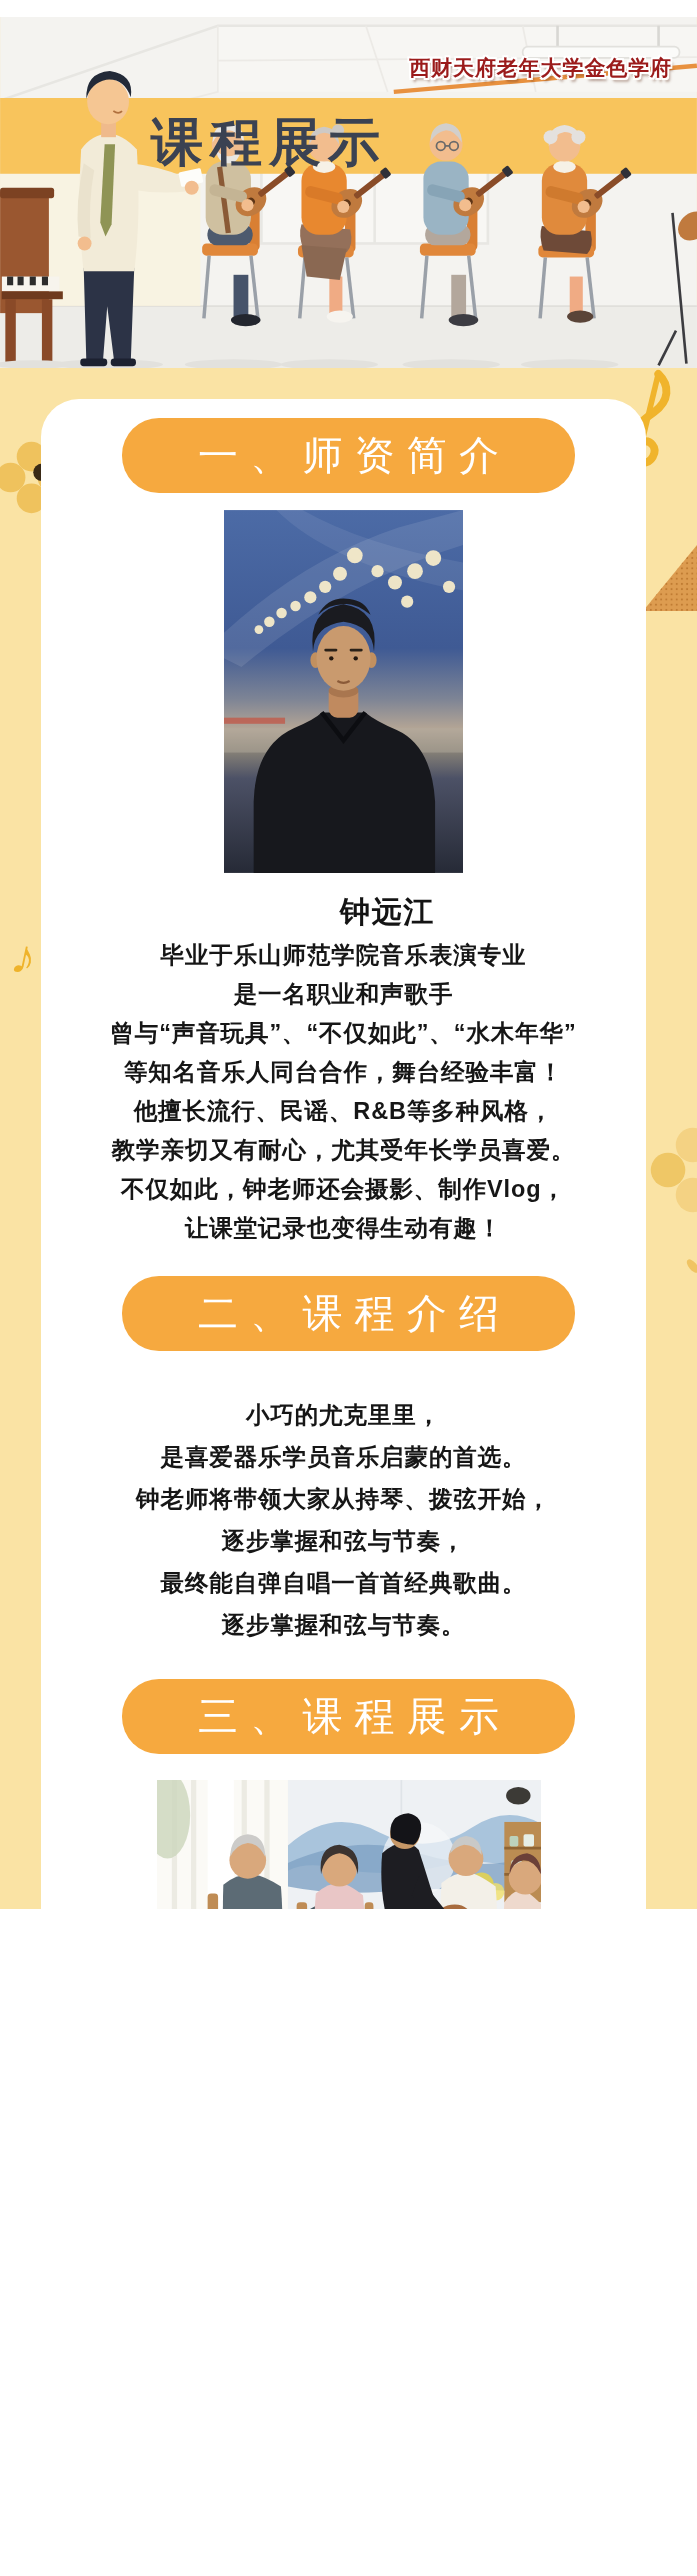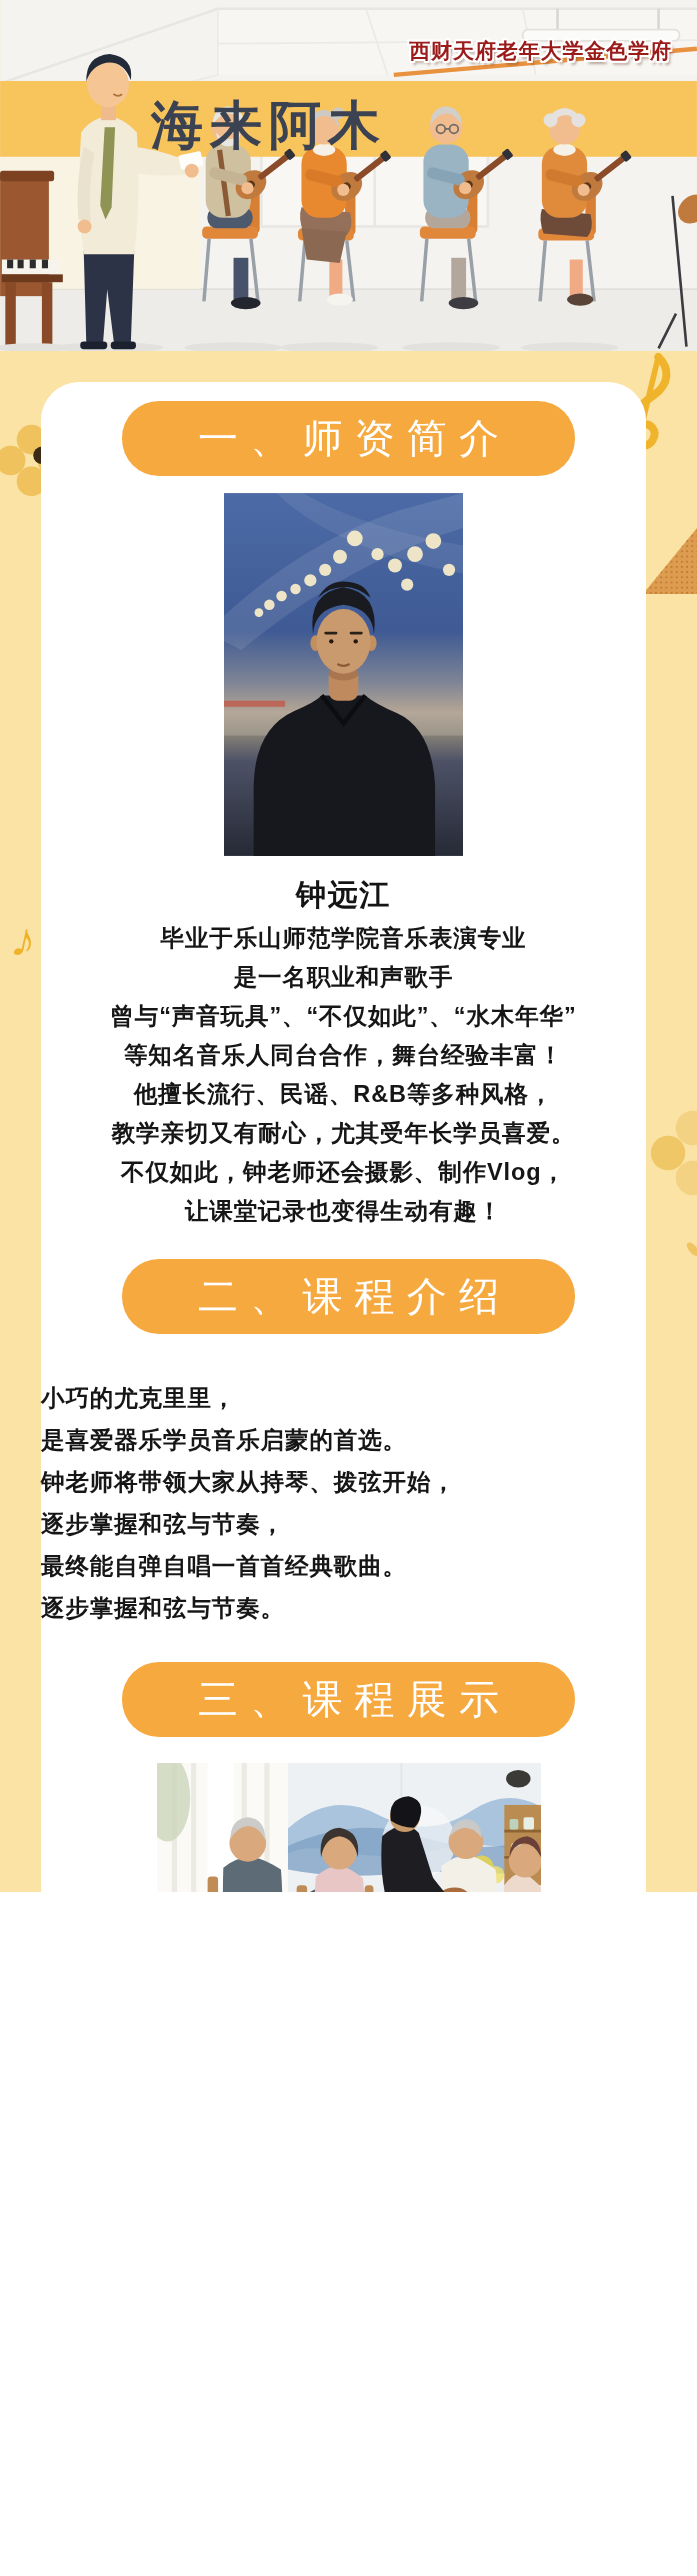--- a/index.html
+++ b/index.html
@@ -1,35 +1,35 @@
 <!DOCTYPE html>
 <html style="font-size:14px"><head>
 <meta charset="utf-8">
 <style>
   html,body{margin:0;padding:0;}
   body{font-family:"Liberation Sans","DejaVu Sans",sans-serif;}
-  .poster{position:relative;width:697px;height:1892px;background:#FAE3A4;overflow:hidden;}
+  .poster{position:relative;width:697px;height:1892px;background:#FAE3A4;overflow:hidden;margin-top:17px;}
   .header{position:absolute;left:0;top:0;width:697px;height:351px;z-index:2;}
   .header svg{display:block;}
   .badge{position:absolute;top:37px;left:384px;width:288px;text-align:right;font-size:21px;font-weight:800;color:#9B1B1B;letter-spacing:0.9px;z-index:3;
     text-shadow:1.7px 1.7px 0 #fff,-1.7px -1.7px 0 #fff,1.7px -1.7px 0 #fff,-1.7px 1.7px 0 #fff,0 1.7px 0 #fff,1.7px 0 0 #fff,0 -1.7px 0 #fff,-1.7px 0 0 #fff,2.6px 3.5px 2.6px rgba(100,50,30,.45);}
   .main-title{position:absolute;top:91px;left:131px;width:262px;text-align:center;font-size:52px;font-weight:800;color:#3B4252;letter-spacing:7px;padding-left:7px;z-index:3;}
   .card{position:absolute;left:41px;top:382px;width:605px;height:2078px;background:#fff;border-radius:38px;z-index:2;}
   .pill{position:absolute;left:122px;width:453px;height:75px;border-radius:37px;background:#F6A93F;color:#fff;display:flex;align-items:center;justify-content:center;
     font-size:40px;font-weight:400;letter-spacing:12.2px;padding-left:12.2px;box-sizing:border-box;z-index:3;}
   .pill-1{top:401px;} .pill-2{top:1259px;} .pill-3{top:1662px;}
   .photo{position:absolute;z-index:3;overflow:hidden;}
   .photo svg{display:block;}
   .photo-teacher{left:224px;top:493px;width:239px;height:363px;}
   .photo-class1{left:157px;top:1763px;width:384px;height:289px;}
   .photo-class2{left:234px;top:2104px;width:241px;height:323px;}
-  .teacher-name{position:absolute;top:875px;left:41px;width:605px;text-align:center;font-size:30px;font-weight:800;color:#141414;z-index:3;letter-spacing:1.7px;}
+  .teacher-name{position:absolute;top:875px;left:41px;width:605px;text-align:center;font-size:30px;font-weight:800;color:#141414;z-index:3;letter-spacing:1.7px;padding-left:44px;}
   .bio{position:absolute;top:919px;left:41px;width:605px;text-align:center;z-index:3;}
   .bio .line{font-size:23.5px;font-weight:700;color:#161616;line-height:39px;letter-spacing:0.9px;white-space:nowrap;}
-  .course{position:absolute;top:1377px;left:41px;width:605px;text-align:left;z-index:3;}
+  .course{position:absolute;top:1377px;left:41px;width:605px;text-align:center;z-index:3;}
   .course .line{font-size:23.5px;font-weight:700;color:#161616;line-height:42px;letter-spacing:0.9px;white-space:nowrap;}
   .deco{position:absolute;z-index:1;}
   .clef{left:614px;top:352px;width:75px;height:113px;transform:rotate(10deg);}
   .flower-left{left:-12.2px;top:417px;width:87px;height:87px;}
   .flower-right{left:645px;top:1105px;width:96px;height:96px;}
   .note-left{left:12.2px;top:912px;font-size:49px;color:#EFB32A;transform:rotate(12deg);font-weight:700;}
   .tri{left:643px;top:528px;width:54px;height:66px;background-color:#DD9C50;
     background-image:radial-gradient(#c07c33 0.9px,rgba(0,0,0,0) 1.4px);background-size:5.2px 5.2px;
     clip-path:polygon(100% 0,100% 100%,0 100%);}
   .petal{position:absolute;border-radius:50%;z-index:3;}
@@ -205,21 +205,21 @@
         <line x1="776" y1="360" x2="756" y2="400" stroke="#3c3c40" stroke-width="3"></line>
         <g transform="translate(796 240) rotate(-38)">
           <ellipse rx="19" ry="15" fill="#c07a3e"></ellipse>
             <rect x="12" y="-3.5" width="30" height="7" rx="2" fill="#8a4c28"></rect>
         </g>
       </g>
     </svg>
   </div>
 
   <div class="badge">西财天府老年大学金色学府</div>
-  <div class="main-title">海来阿木</div>
+  <div class="main-title">课程展示</div>
 
   <div class="deco clef">
     <svg viewBox="0 0 60 100" width="75" height="113">
       <path d="M28 4 C40 12 42 26 30 38 C16 52 10 62 13 74 C16 86 32 88 36 77 C39 68 31 62 24 66" fill="none" stroke="#F0B42C" stroke-width="7" stroke-linecap="round"></path>
       <line x1="28" y1="4" x2="23" y2="84" stroke="#F0B42C" stroke-width="5"></line>
       <circle cx="22" cy="88" r="6" fill="#F0B42C"></circle>
     </svg>
   </div>
   <div class="deco flower-left">
     <svg viewBox="-50 -50 100 100" width="87" height="87">

